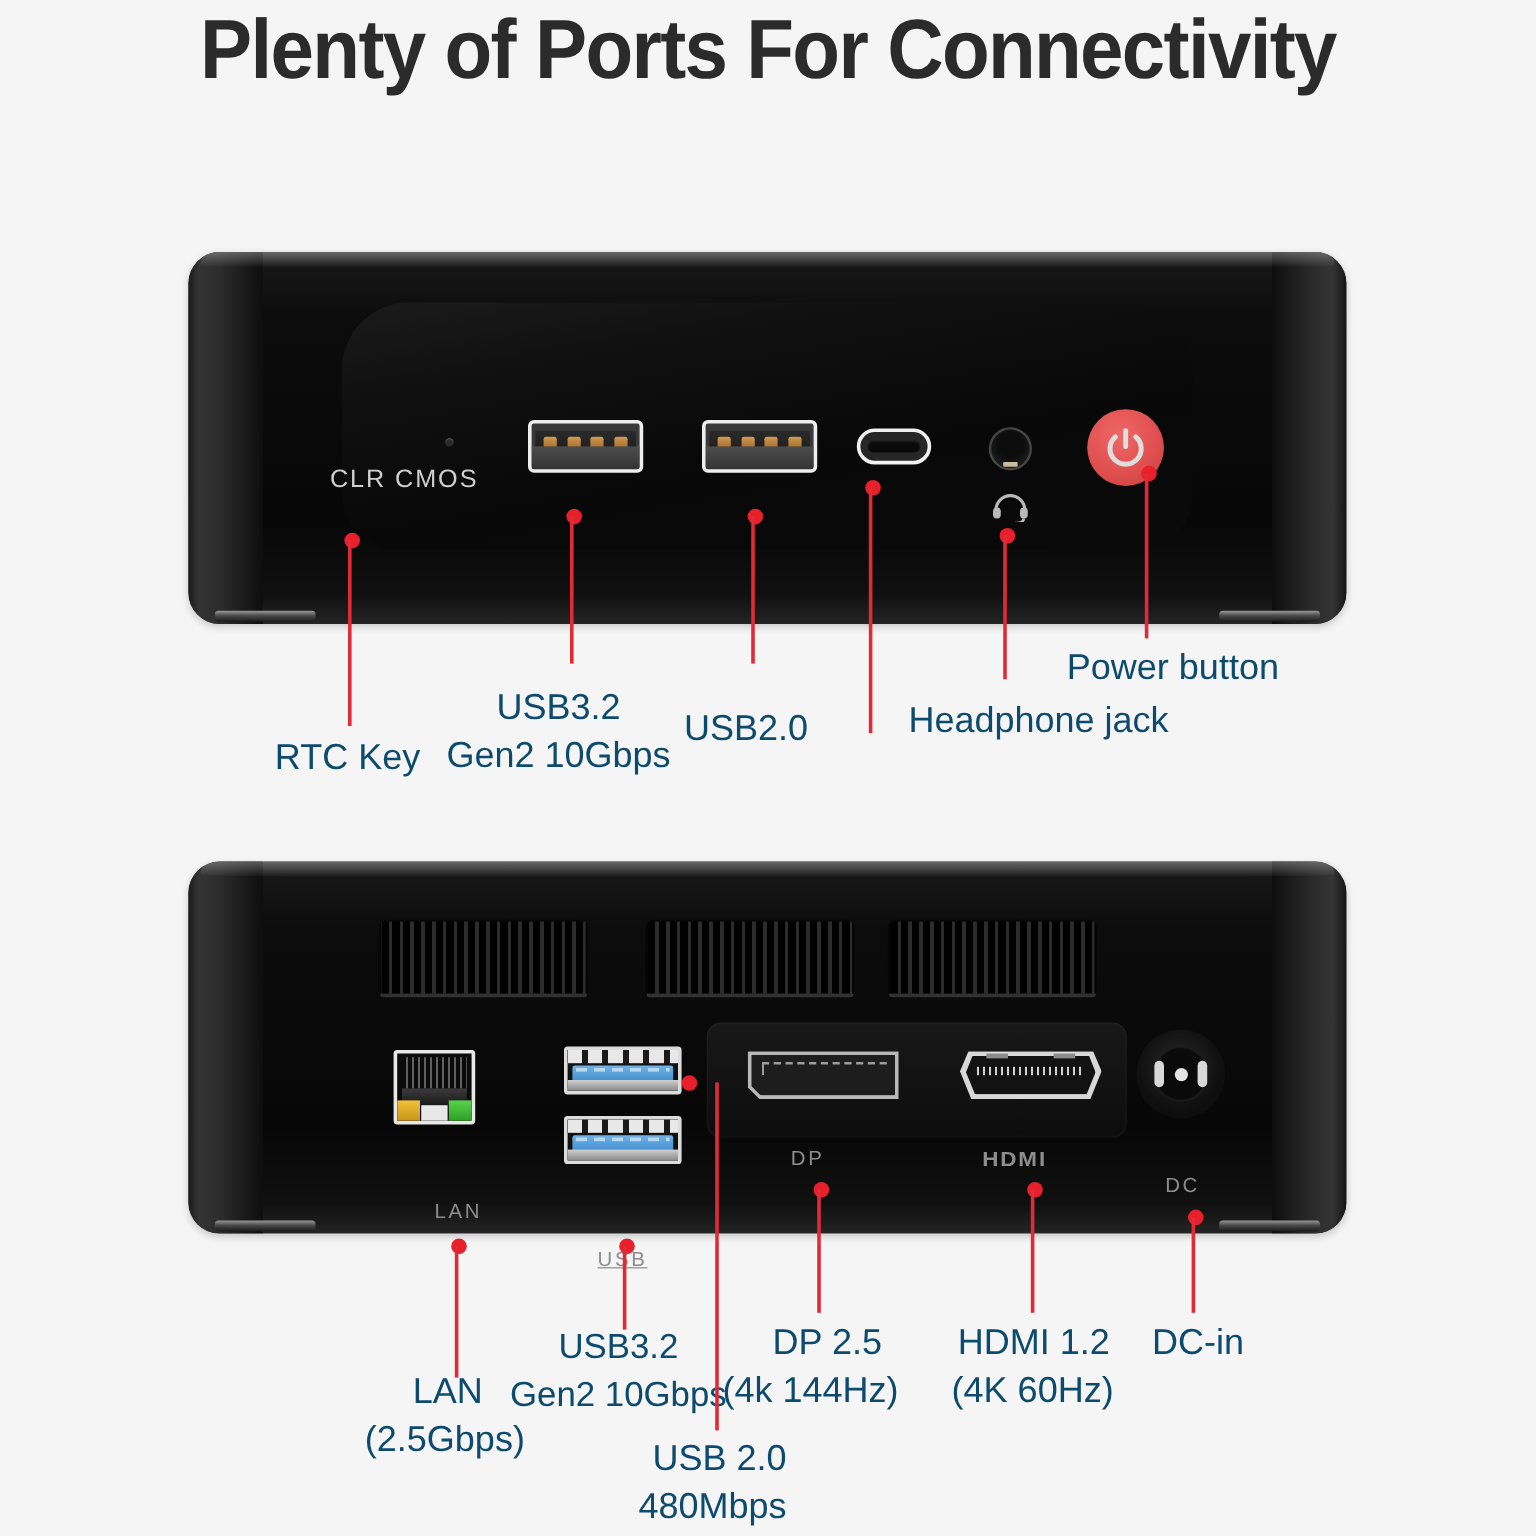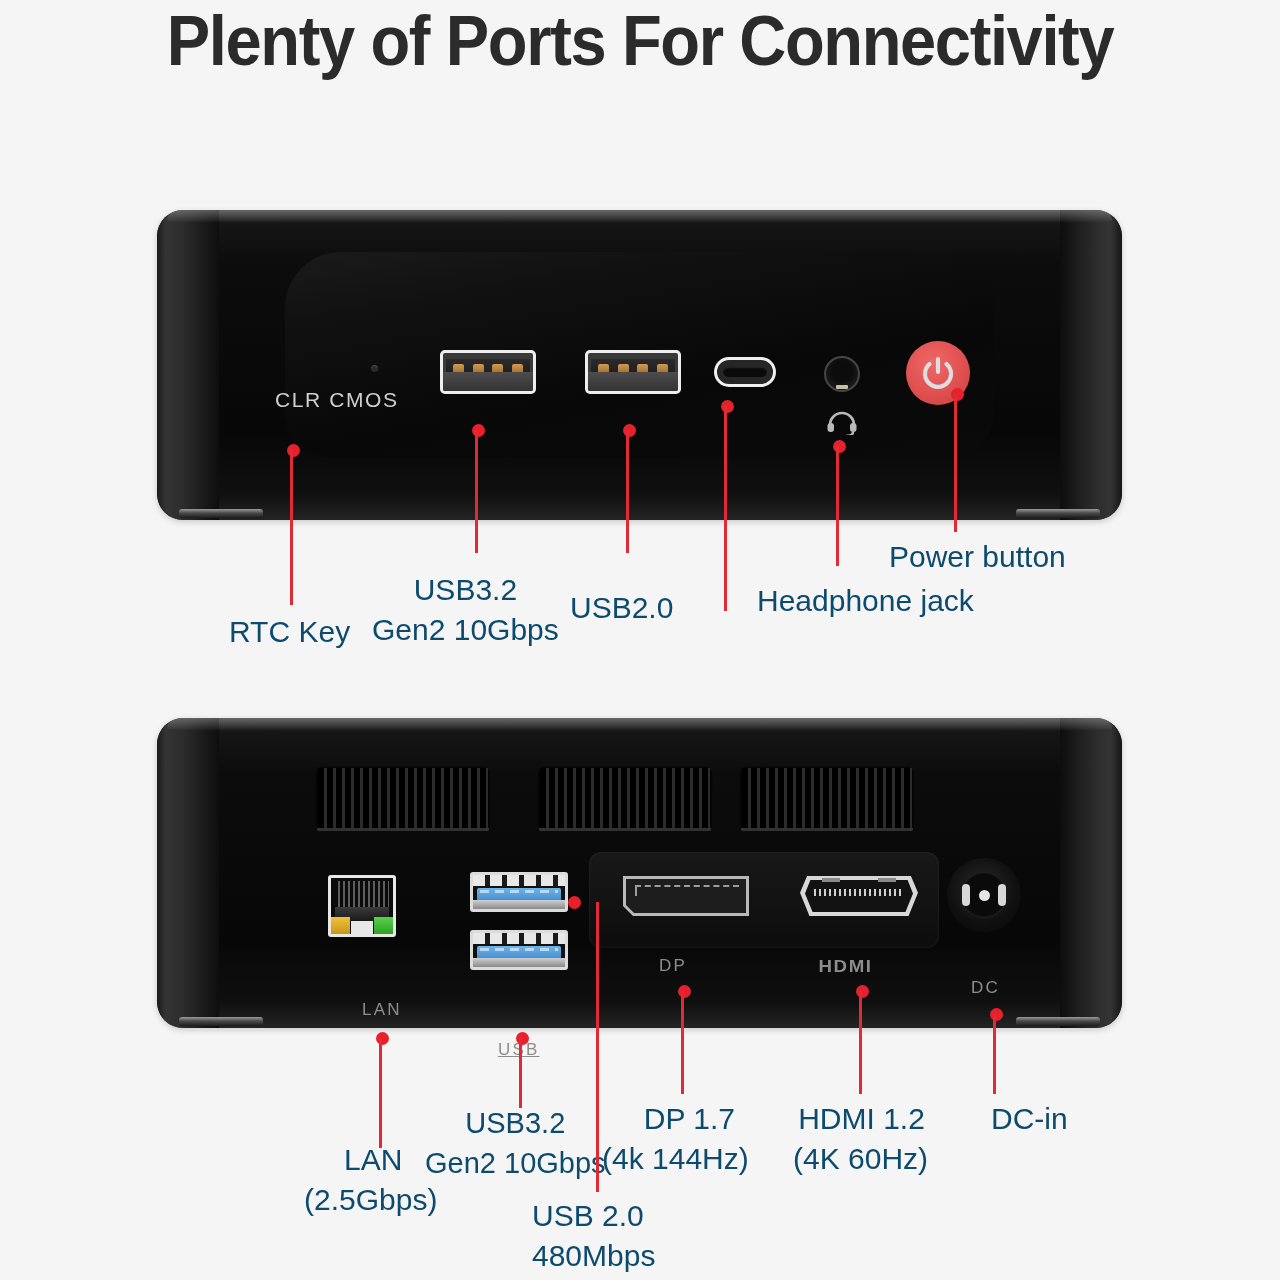--- a/index.html
+++ b/index.html
@@ -604,35 +604,35 @@
 <div class="dot" style="left:521px; top:1032px;"></div>
 <div class="lead" style="left:519px; top:1038px; height:70px;"></div>
 <div class="callout" style="left:425px; top:1103px; font-size:29px;">
   <div style="text-align:center;">USB3.2</div>
   <div>Gen2 10Gbps</div>
 </div>
 
 <div class="dot" style="left:573px; top:896px;"></div>
 <div class="lead" style="left:596px; top:902px; height:290px;"></div>
 <div class="callout" style="left:532px; top:1196px;">
-  <div style="text-align:left;">USB 2.0</div>
+  <div style="text-align:right;">USB 2.0</div>
   <div style="text-align:left;">480Mbps</div>
 </div>
 
 <div class="dot" style="left:683px; top:985px;"></div>
 <div class="lead" style="left:681px; top:991px; height:103px;"></div>
 <div class="callout" style="left:630px; top:1099px;">
-  <div style="text-align:center;">DP 1.7</div>
+  <div style="text-align:center;">DP 2.5</div>
   <div style="margin-left:-28px;">(4k 144Hz)</div>
 </div>
 
 <div class="dot" style="left:861px; top:985px;"></div>
 <div class="lead" style="left:859px; top:991px; height:103px;"></div>
 <div class="callout" style="left:795px; top:1099px;">
   <div style="text-align:center;">HDMI 1.2</div>
   <div style="margin-left:-2px;">(4K 60Hz)</div>
 </div>
 
 <div class="dot" style="left:995px; top:1008px;"></div>
 <div class="lead" style="left:993px; top:1014px; height:80px;"></div>
-<div class="callout" style="left:991px; top:1099px;">
+<div class="callout" style="left:960px; top:1099px;">
   <div>DC-in</div>
 </div>
 
 </body></html>

